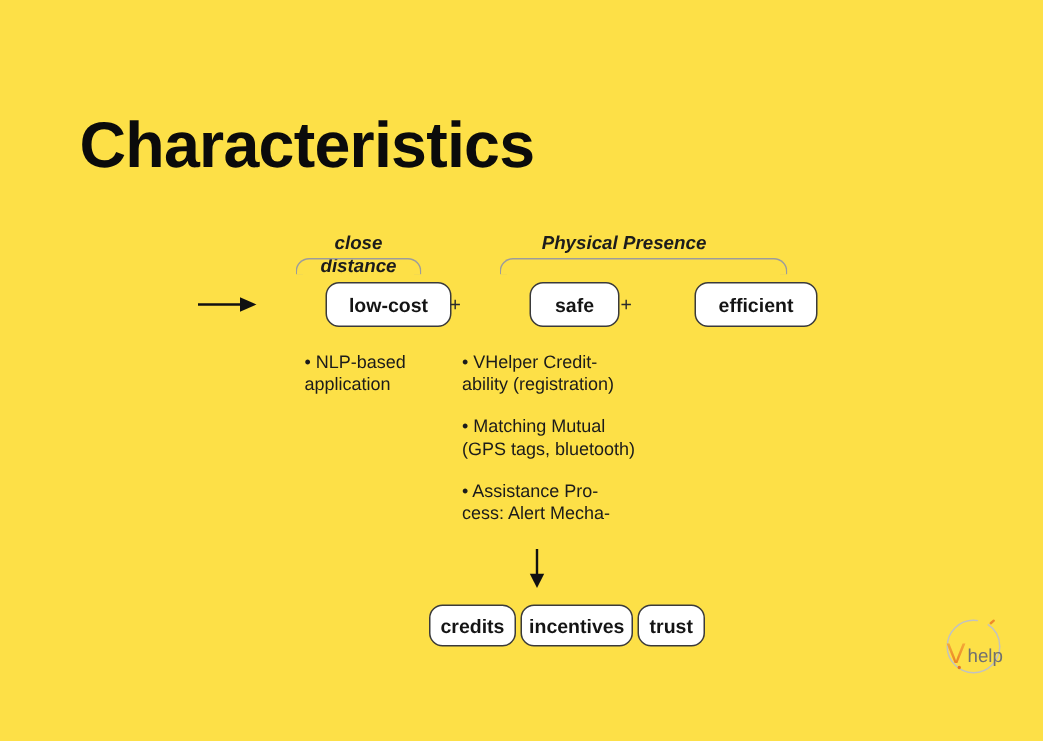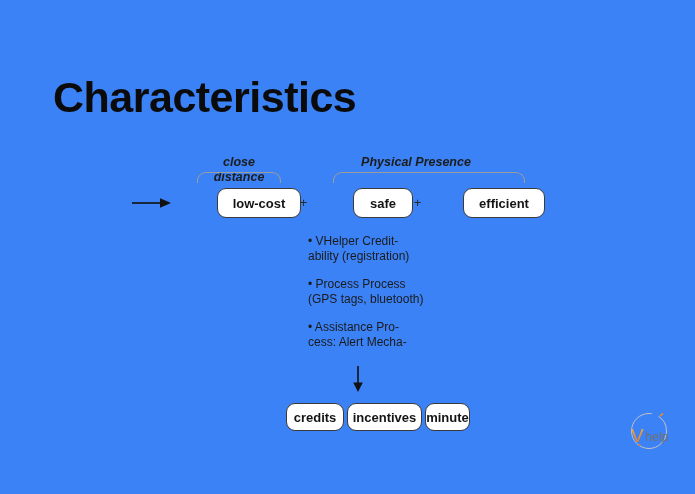--- a/index.html
+++ b/index.html
@@ -1,19 +1,19 @@
 <!DOCTYPE html>
 <html><head>
 <meta charset="utf-8">
 <style>
   html,body{margin:0;padding:0;background:#e8e8e8;}
   .slide{
     position:relative;
     width:695px;height:494px;
-    background:#3b82f6;
+    background:#fde047;
     font-family:"Liberation Sans", sans-serif;
     overflow:hidden;
     margin:0 auto;
   }
   .title{
     position:absolute;left:53px;top:76px;
     margin:0;
     font-size:43px;line-height:43px;
     font-weight:700;letter-spacing:-0.5px;
     color:#0b0b0b;
@@ -88,38 +88,40 @@
     <polygon points="29,3.2 40,8 29,12.8" fill="#111111"></polygon>
   </svg>
 
   <div class="pill row-pill box-lowcost">low-cost</div>
   <div class="plus p1">+</div>
   <div class="pill row-pill box-safe">safe</div>
   <div class="plus p2">+</div>
   <div class="pill row-pill box-efficient">efficient</div>
 
   <div class="col col1">
+    <div class="bullet">• NLP-based
+application</div>
   </div>
   <div class="col col2">
     <div class="bullet">• VHelper Credit-
 ability (registration)</div>
-    <div class="bullet">• Process Process
+    <div class="bullet">• Matching Mutual
 (GPS tags, bluetooth)</div>
     <div class="bullet">• Assistance Pro-
 cess: Alert Mecha-</div>
   </div>
 
   <svg class="arrow-down" width="14" height="27" viewBox="0 0 14 27">
     <line x1="7" y1="0" x2="7" y2="17" stroke="#111111" stroke-width="1.6"></line>
     <polygon points="2.2,16.5 11.8,16.5 7,26" fill="#111111"></polygon>
   </svg>
 
   <div class="pill result-pill rb1">credits</div>
   <div class="pill result-pill rb2">incentives</div>
-  <div class="pill result-pill rb3">minute</div>
+  <div class="pill result-pill rb3">trust</div>
 
   <svg class="logo" width="42" height="42" viewBox="0 0 42 42">
     <defs>
       <linearGradient id="vgrad" x1="0" y1="0" x2="0" y2="1">
         <stop offset="0" stop-color="#F6B13C"></stop>
         <stop offset="1" stop-color="#E8751F"></stop>
       </linearGradient>
     </defs>
     <circle cx="21" cy="21" r="17.5" fill="none" stroke="#c2c2c2" stroke-width="1" stroke-dasharray="103 7" stroke-dashoffset="18"></circle>
     <line x1="32.5" y1="5.5" x2="34.5" y2="3.8" stroke="#EE8A2A" stroke-width="1.6" stroke-linecap="round"></line>

